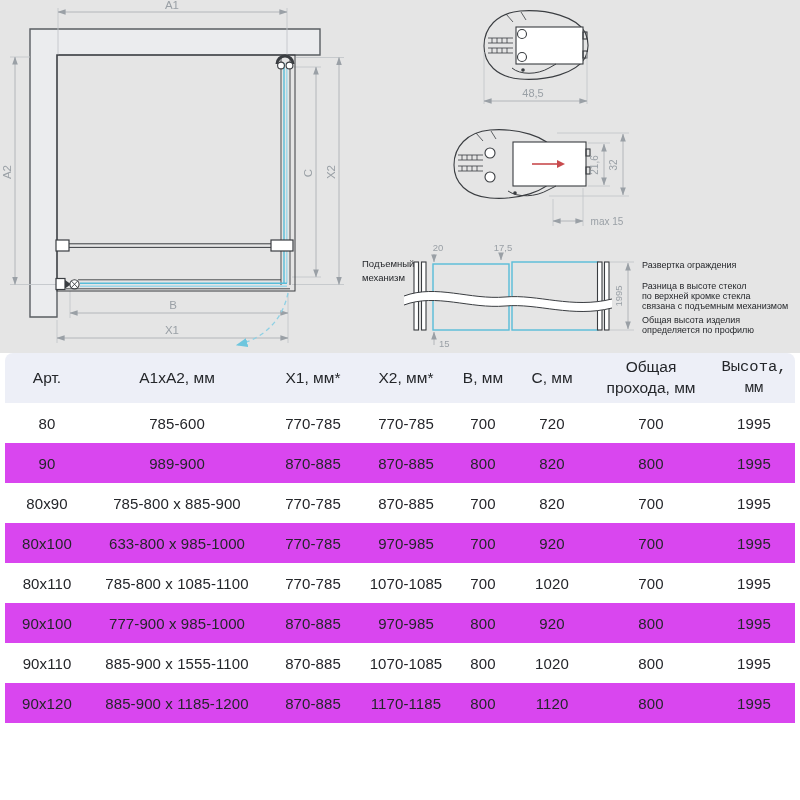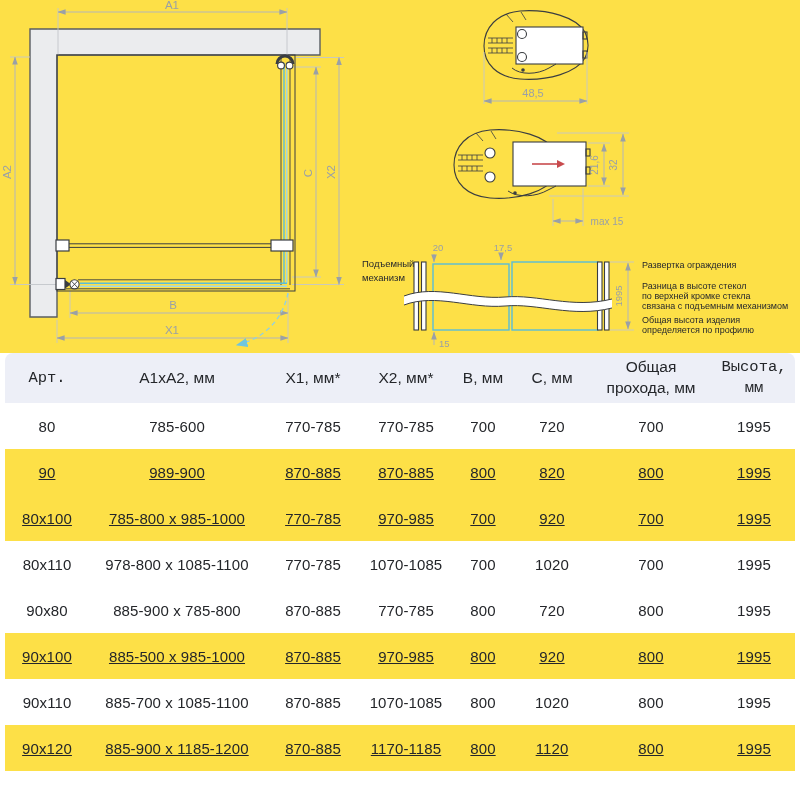--- a/index.html
+++ b/index.html
@@ -1,31 +1,31 @@
 <!DOCTYPE html>
 <html><head>
 <meta charset="utf-8">
 <style>
   html,body{margin:0;padding:0;background:#fff;}
   body{width:800px;height:800px;overflow:hidden;font-family:"Liberation Sans",sans-serif;-webkit-font-smoothing:antialiased;}
-  .drawing-area{position:relative;width:800px;height:353px;background:#fde047;}
+  .drawing-area{position:relative;width:800px;height:353px;background:#e5e5e5;}
   .drawing-area svg{display:block;}
 
   .spec-table-wrap{width:790px;margin:0 auto;}
   table.spec{border-collapse:collapse;table-layout:fixed;width:790px;color:#24262a;}
   table.spec th, table.spec td{
     padding:0 2px;text-align:center;vertical-align:middle;
     font-weight:400;overflow:hidden;
   }
   table.spec thead tr{height:50px;background:#edeff7;}
   table.spec th{font-size:15.5px;white-space:pre-line;line-height:1.35;}
-  table.spec th:first-child{border-radius:8px 0 0 0;font-family:Liberation Mono, monospace;}
+  table.spec th:first-child{border-radius:8px 0 0 0;}
   table.spec th:last-child{border-radius:0 8px 0 0;font-family:Liberation Mono, monospace;}
-  table.spec tbody tr{height:46px;background:#ffffff;}
-  table.spec tbody tr.alt{background:#fde047;text-decoration:underline;}
+  table.spec tbody tr{height:40px;background:#ffffff;}
+  table.spec tbody tr.alt{background:#d946ef;}
   table.spec td{font-size:15px;letter-spacing:.1px;}
 </style>
 </head>
 <body>
 
 <div class="drawing-area">
 <svg width="800" height="353" viewBox="0 0 800 353">
   <defs>
     <marker id="arr" viewBox="0 0 10 10" refX="9.5" refY="5" markerWidth="8" markerHeight="8" orient="auto-start-reverse">
       <path d="M0,1.5 L10,5 L0,8.5 Z" fill="#9aa0a6"></path>
@@ -252,63 +252,63 @@
         <tr class="alt">
           <td>90</td>
           <td>989-900</td>
           <td>870-885</td>
           <td>870-885</td>
           <td>800</td>
           <td>820</td>
           <td>800</td>
           <td>1995</td>
         </tr>
+        <tr>
+          <td>80х90</td>
+          <td>785-800 х 885-900</td>
+          <td>770-785</td>
+          <td>870-885</td>
+          <td>700</td>
+          <td>820</td>
+          <td>700</td>
+          <td>1995</td>
+        </tr>
         <tr class="alt">
           <td>80х100</td>
-          <td>785-800 х 985-1000</td>
+          <td>633-800 х 985-1000</td>
           <td>770-785</td>
           <td>970-985</td>
           <td>700</td>
           <td>920</td>
           <td>700</td>
           <td>1995</td>
         </tr>
         <tr>
           <td>80х110</td>
-          <td>978-800 х 1085-1100</td>
+          <td>785-800 х 1085-1100</td>
           <td>770-785</td>
           <td>1070-1085</td>
           <td>700</td>
           <td>1020</td>
           <td>700</td>
-          <td>1995</td>
-        </tr>
-        <tr>
-          <td>90х80</td>
-          <td>885-900 х 785-800</td>
-          <td>870-885</td>
-          <td>770-785</td>
-          <td>800</td>
-          <td>720</td>
-          <td>800</td>
           <td>1995</td>
         </tr>
         <tr class="alt">
           <td>90х100</td>
-          <td>885-500 х 985-1000</td>
+          <td>777-900 х 985-1000</td>
           <td>870-885</td>
           <td>970-985</td>
           <td>800</td>
           <td>920</td>
           <td>800</td>
           <td>1995</td>
         </tr>
         <tr>
           <td>90х110</td>
-          <td>885-700 х 1085-1100</td>
+          <td>885-900 х 1555-1100</td>
           <td>870-885</td>
           <td>1070-1085</td>
           <td>800</td>
           <td>1020</td>
           <td>800</td>
           <td>1995</td>
         </tr>
         <tr class="alt">
           <td>90х120</td>
           <td>885-900 х 1185-1200</td>

